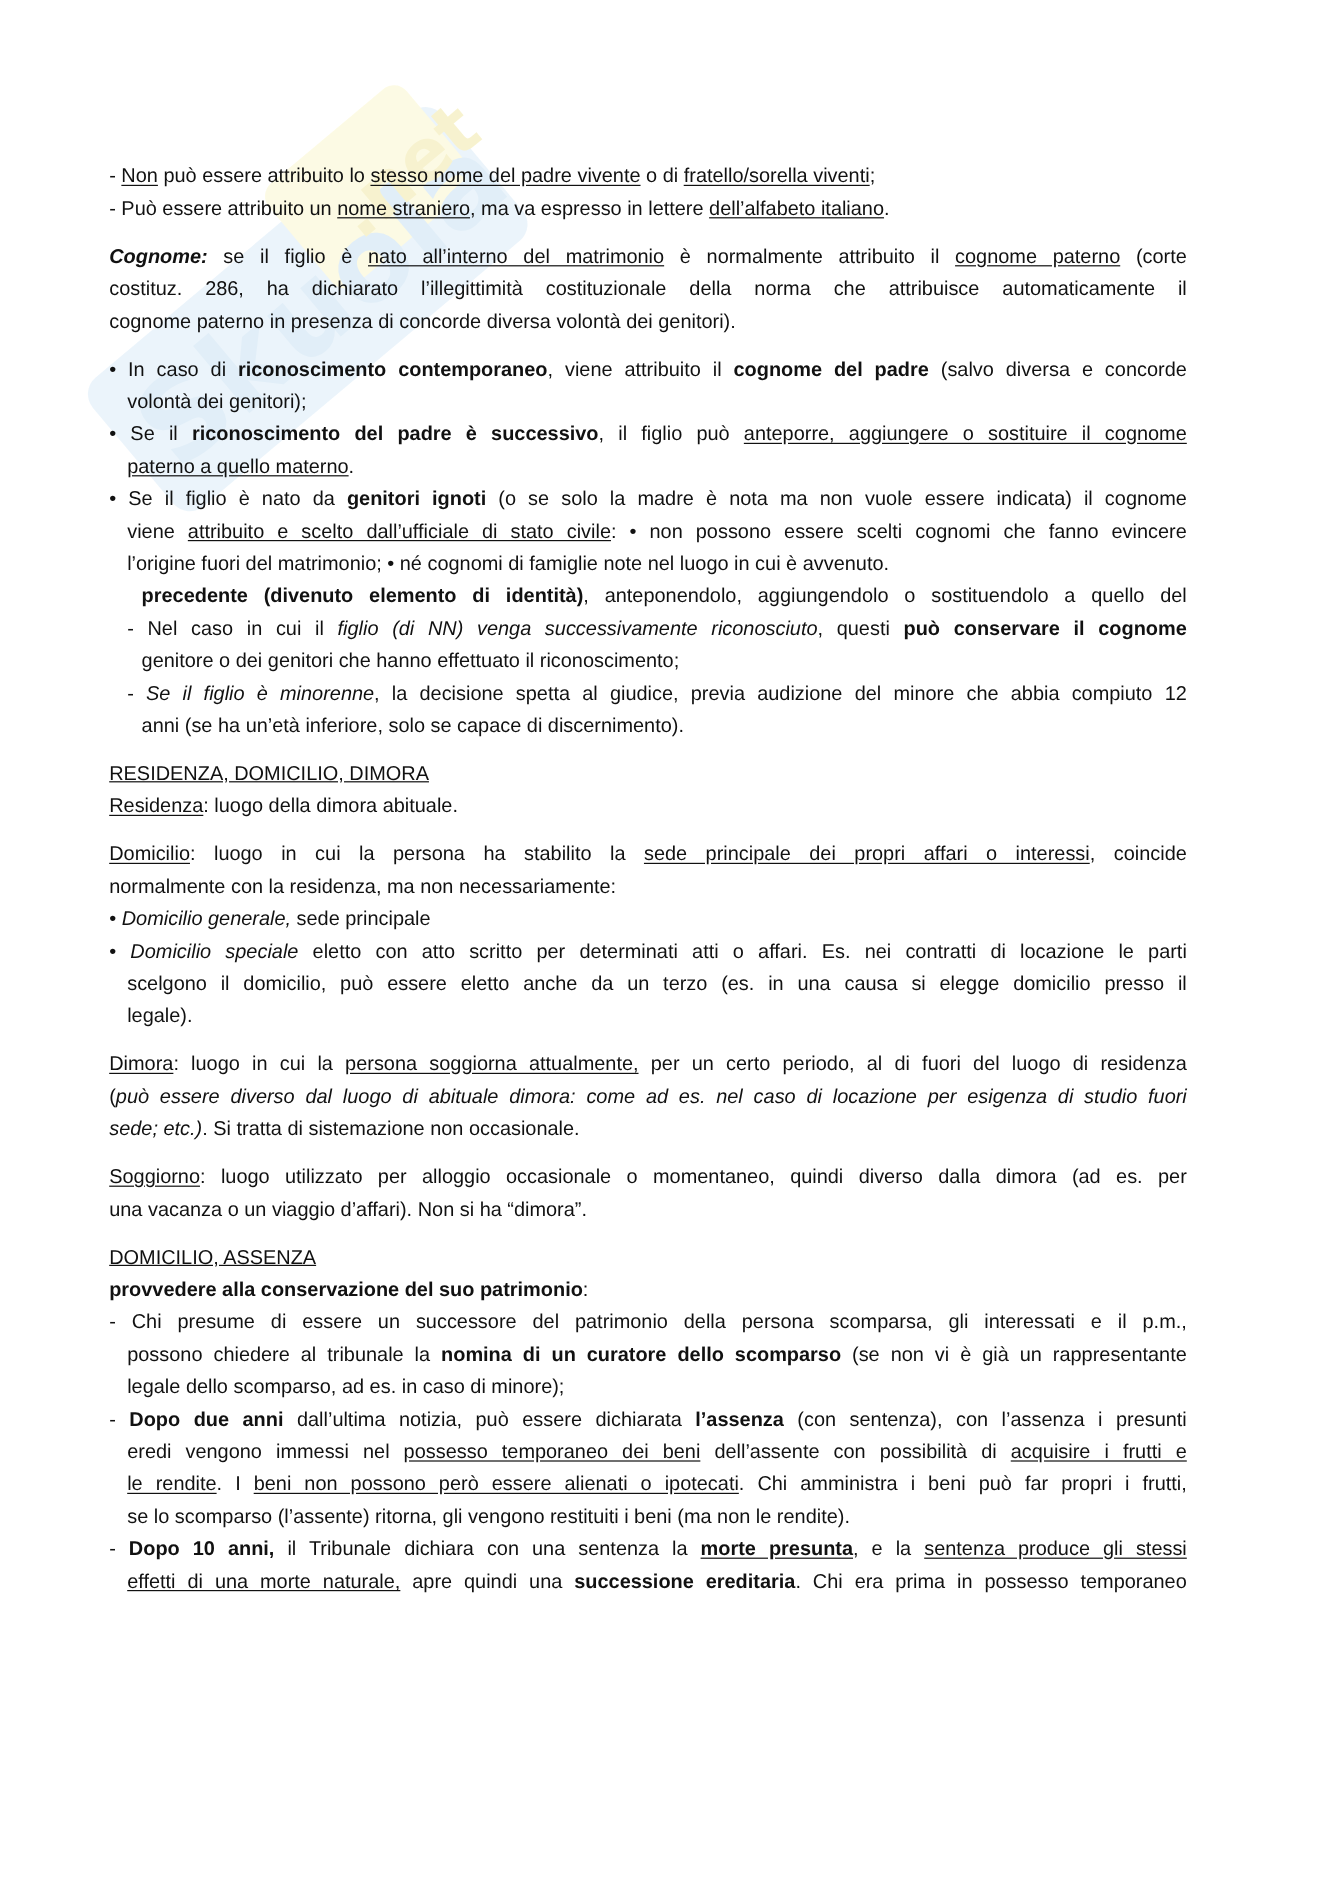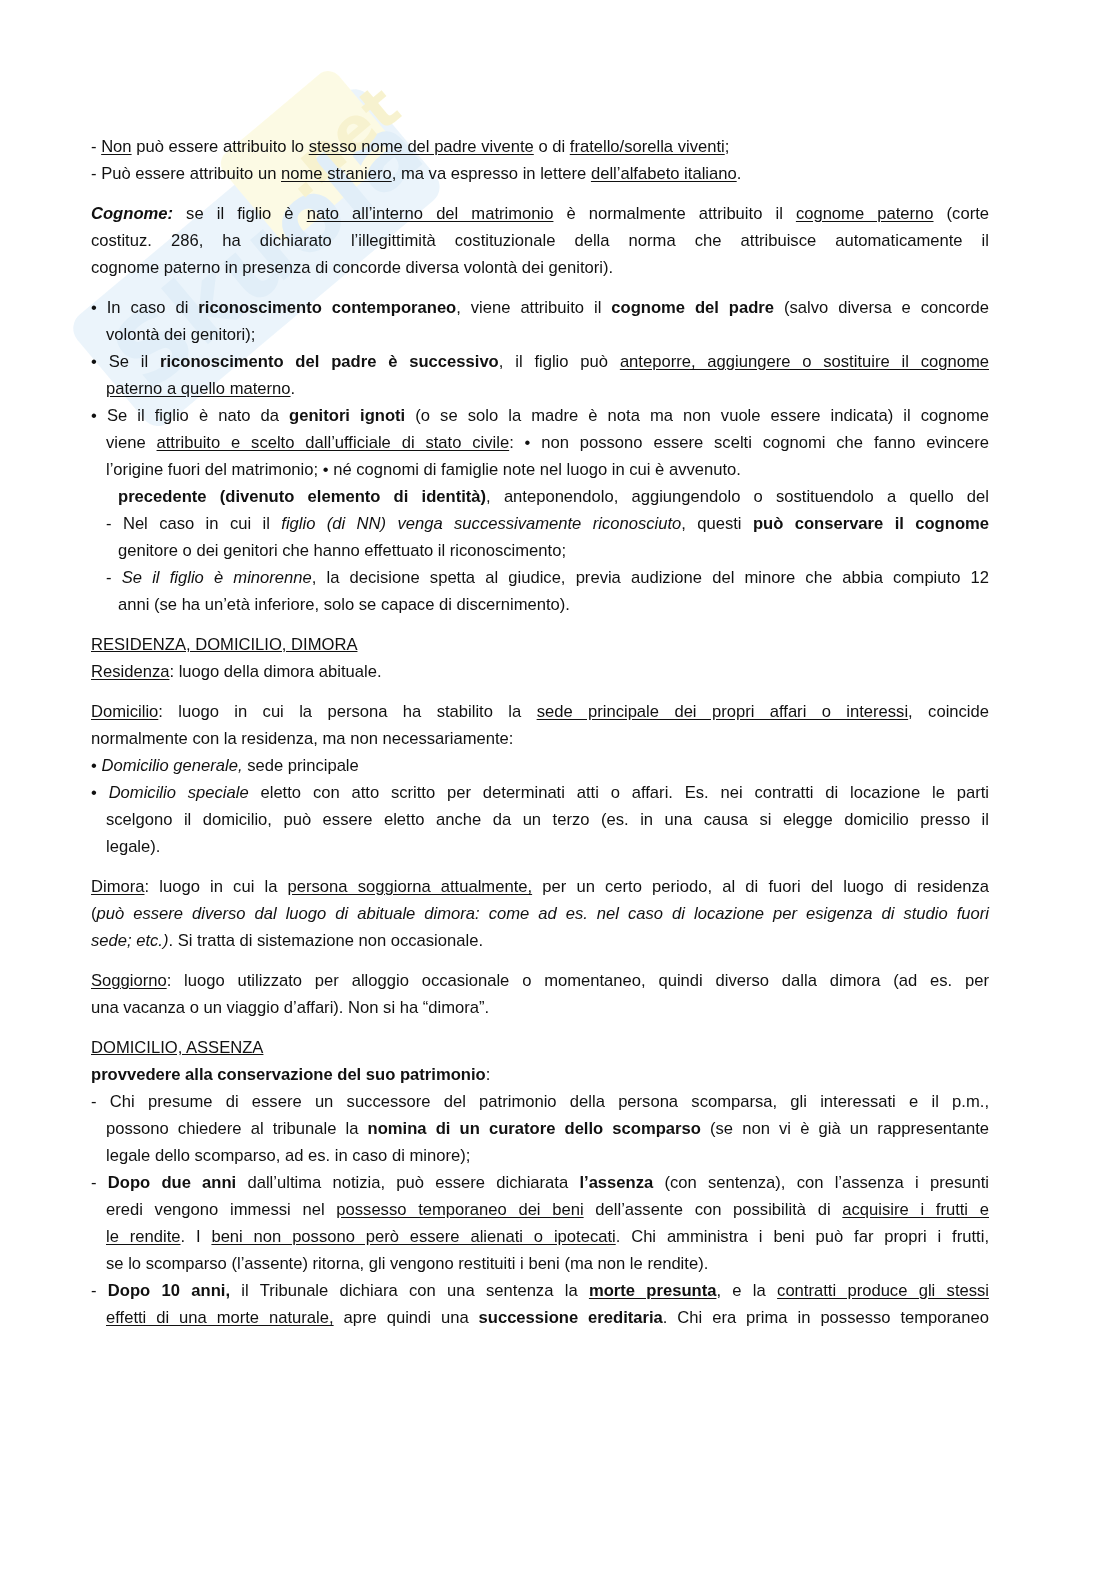--- a/index.html
+++ b/index.html
@@ -85,16 +85,16 @@
     <section>
       <div class="ln left"><span class="heading">DOMICILIO, ASSENZA</span></div>
       <div class="ln left"><b>provvedere alla conservazione del suo patrimonio</b>:</div>
       <div class="ln">- Chi presume di essere un successore del patrimonio della persona scomparsa, gli interessati e il p.m.,</div>
       <div class="ln i1">possono chiedere al tribunale la <b>nomina di un curatore dello scomparso</b> (se non vi è già un rappresentante</div>
       <div class="ln left i1">legale dello scomparso, ad es. in caso di minore);</div>
       <div class="ln">- <b>Dopo due anni</b> dall’ultima notizia, può essere dichiarata <b>l’assenza</b> (con sentenza), con l’assenza i presunti</div>
       <div class="ln i1">eredi vengono immessi nel <u>possesso temporaneo dei beni</u> dell’assente con possibilità di <u>acquisire i frutti e</u></div>
       <div class="ln i1"><u>le rendite</u>. I <u>beni non possono però essere alienati o ipotecati</u>. Chi amministra i beni può far propri i frutti,</div>
       <div class="ln left i1">se lo scomparso (l’assente) ritorna, gli vengono restituiti i beni (ma non le rendite).</div>
-      <div class="ln">- <b>Dopo 10 anni,</b> il Tribunale dichiara con una sentenza la <b><u>morte presunta</u></b>, e la <u>contratti produce gli stessi</u></div>
+      <div class="ln">- <b>Dopo 10 anni,</b> il Tribunale dichiara con una sentenza la <b><u>morte presunta</u></b>, e la <u>sentenza produce gli stessi</u></div>
       <div class="ln i1"><u>effetti di una morte naturale,</u> apre quindi una <b>successione ereditaria</b>. Chi era prima in possesso temporaneo</div>
     </section>
   </main>
 
 </body></html>

